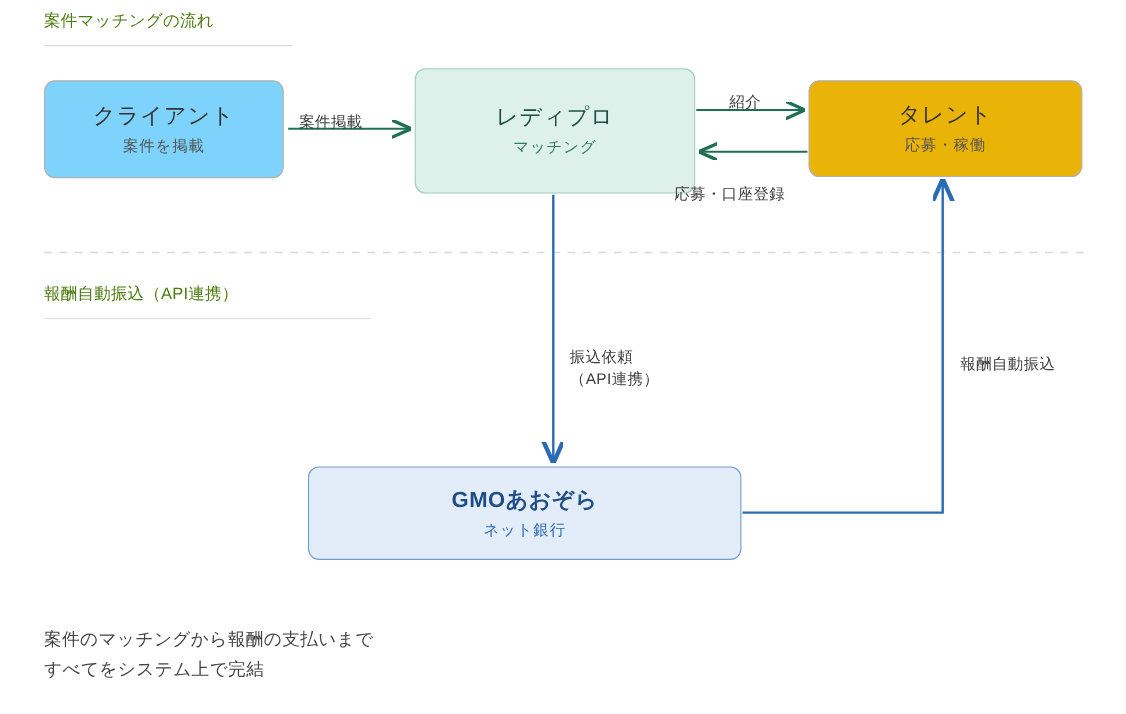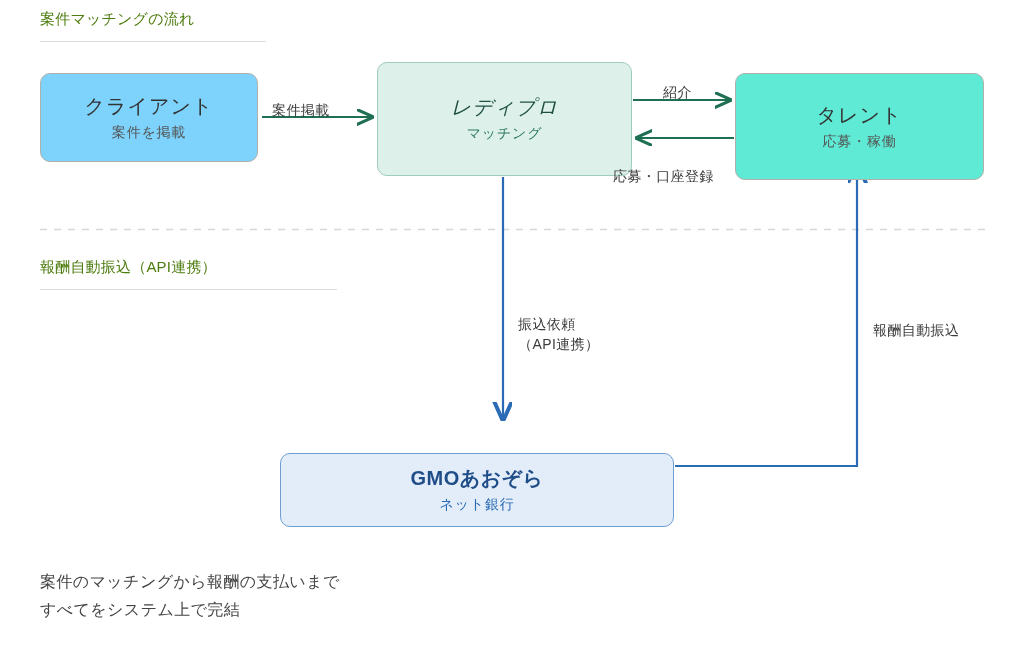--- a/index.html
+++ b/index.html
@@ -41,33 +41,33 @@
     left:40px;top:73px;width:218px;height:89px;
     background:#7dd3fc;border:1px solid #b2b0aa;
   }
   #node-client .t1{color:#333333;}
   #node-client .t2{color:#555555;}
 
   #node-platform{
     left:377px;top:62px;width:255px;height:114px;
     background:#ddf1ea;border:1px solid #9fcdbd;
   }
-  #node-platform .t1{color:#1f4f43;font-style:italic;}
+  #node-platform .t1{color:#1f4f43;}
   #node-platform .t2{color:#2f7a63;}
 
   #node-talent{
-    left:735px;top:73px;width:249px;height:107px;
-    background:#5eead4;border:1px solid #b2b0aa;
+    left:735px;top:73px;width:249px;height:88px;
+    background:#eab308;border:1px solid #b2b0aa;
   }
   #node-talent .t1{color:#333333;}
   #node-talent .t2{color:#555555;}
 
   #node-bank{
-    left:280px;top:424px;width:394px;height:74px;
-    background:#e3edf9;border:1px solid #6f9ed4;margin-top:29px;
+    left:280px;top:424px;width:394px;height:85px;
+    background:#e3edf9;border:1px solid #6f9ed4;
   }
   #node-bank .t1{color:#1f4d88;font-weight:bold;letter-spacing:.5px;}
   #node-bank .t2{color:#2a6bb5;}
 
   .edge-label{
     position:absolute;
     font-size:14px;
     color:#3c3c3c;
     white-space:nowrap;
     letter-spacing:.4px;

